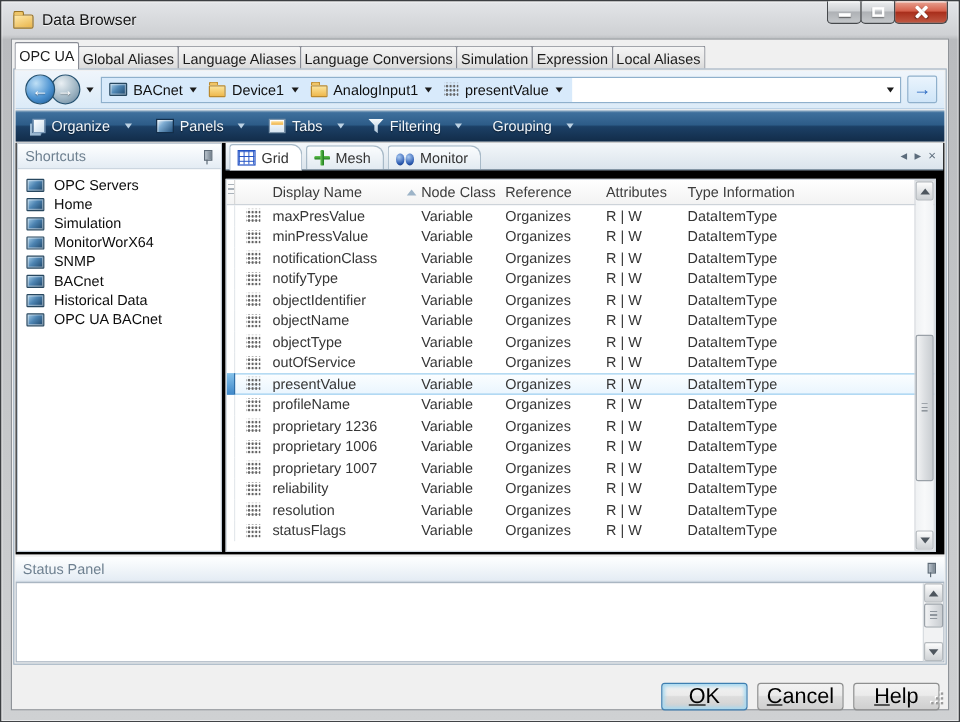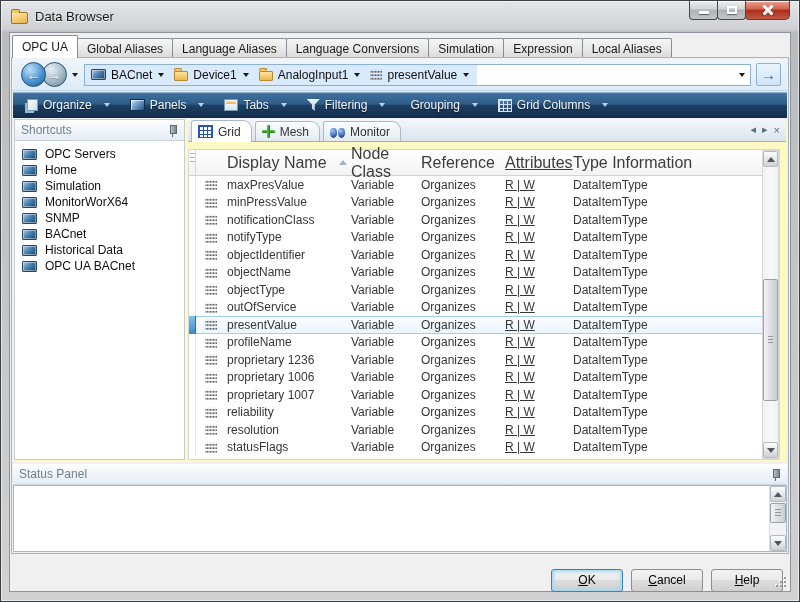--- a/index.html
+++ b/index.html
@@ -21,21 +21,21 @@
   .glyph-min { position:absolute; left:9px; bottom:5px; width:10px; height:3px; background:#fff; box-shadow:0 1px 1px rgba(0,0,0,.5); }
   .glyph-max { position:absolute; left:9px; top:5px; width:10px; height:8px; border:2px solid #fff; box-shadow:0 1px 1px rgba(0,0,0,.4); }
   .glyph-x { position:absolute; left:50%; top:50%; width:13px; height:13px; transform:translate(-50%,-50%); }
   .glyph-x::before,.glyph-x::after { content:""; position:absolute; left:5px; top:0; width:3px; height:13px; background:#fff; border-radius:1px; box-shadow:0 1px 1px rgba(0,0,0,.45); }
   .glyph-x::before { transform:rotate(45deg);} .glyph-x::after { transform:rotate(-45deg);}
 
   .client { position:absolute; left:8px; right:8px; top:31px; bottom:9px; background:#f0f0f0; border:1px solid #8f9398; }
 
   
   .main-tabs { position:absolute; left:1px; top:2px; right:1px; height:23px; display:flex; align-items:flex-end; padding-left:1px; }
-  .mtab { height:20px; padding:0 9px; margin-right:-1px; display:flex; align-items:center;
+  .mtab { height:20px; padding:0 3px; margin-right:-1px; display:flex; align-items:center;
     border:1px solid #898c95; border-bottom:none; border-radius:2px 2px 0 0;
     background:linear-gradient(#f5f5f5,#e8e8e8 55%,#d9d9d9); font-size:12px; color:#1a1a1a; cursor:pointer; white-space:nowrap; }
   .mtab.active { height:23px; background:#fff; z-index:3; position:relative; }
 
   
   .page { position:absolute; left:1px; top:24px; right:1px; height:497px; background:#f0f0f0; border:1px solid #a4b4c4; z-index:2; }
 
   
   .addressbar { position:absolute; left:1px; top:1px; right:1px; height:32px;
     background:linear-gradient(#eff5fb,#dcebf8); border-bottom:1px solid #bcd2e6; display:flex; align-items:center; padding:0 6px 0 8px; }
@@ -59,21 +59,21 @@
   
   .toolbar { position:absolute; left:1px; top:34px; right:1px; height:26px;
     background:linear-gradient(180deg,#7498b7 0%,#3e6f9c 8%,#2d5c88 46%,#1c4066 52%,#122c49 100%);
     box-shadow:inset 0 1px 0 rgba(255,255,255,.25); display:flex; align-items:center; padding-left:6px; }
   .titem { display:flex; align-items:center; color:#f2f7fc; font-size:12px; cursor:pointer; margin-right:4px;
     text-shadow:0 1px 1px rgba(0,0,0,.55); padding:2px 4px; }
   .titem .tlabel { margin:0 6px 0 5px; white-space:nowrap; }
   .titem .dd { border-top-color:#bcd2e4; margin-left:6px; margin-right:8px; }
 
   
-  .workspace { position:absolute; left:1px; top:61px; right:1px; height:343px; background:#fef9c3; }
+  .workspace { position:absolute; left:1px; top:61px; right:1px; height:343px; background:#000000; }
 
   
   .sidebar { position:absolute; left:1px; top:0; width:171px; bottom:2px; background:#fff; border:1px solid #c2ccd6; }
   .panel-header { height:21px; background:linear-gradient(#feffff,#e4ecf4); border-bottom:1px solid #ccd6e0;
     display:flex; align-items:center; padding:0 6px; }
   .panel-title { flex:1; font-size:12px; color:#6e8090; }
   .pin { position:relative; width:11px; height:13px; cursor:pointer; }
   .pin::before { content:""; position:absolute; left:3px; top:1px; width:5px; height:7px; background:linear-gradient(90deg,#b8c2cc,#77848f); border:1px solid #5d6a76; }
   .pin::after { content:""; position:absolute; left:5px; top:9px; width:1px; height:4px; background:#5d6a76; }
   .shortcut-list { padding-top:5px; }
@@ -89,33 +89,33 @@
   .ctab { height:20px; display:flex; align-items:center; padding:0 10px 0 6px; margin-right:3px; cursor:pointer;
     border:1px solid #a8bac8; border-bottom:none; border-radius:3px 9px 0 0;
     background:linear-gradient(#fbfdfe,#e2eaf1); font-size:12px; color:#333; }
   .ctab.active { height:22px; background:#fff; margin-bottom:-1px; z-index:2; position:relative; }
   .ctab .clabel { margin-left:5px; white-space:nowrap; }
   .ctab-nav { position:absolute; right:6px; top:4px; display:flex; align-items:center; color:#5c6c7c; font-size:11px; }
   .ctab-nav span { margin-left:6px; cursor:pointer; }
 
   
   .tablewrap { position:absolute; left:0; top:30px; right:6px; bottom:2px; background:#fff; border:1px solid #cfd7df; }
-  .thead { display:flex; height:26px; background:linear-gradient(#ffffff,#f3f3f3); border-bottom:1px solid #cdd3d9;
-    font-size:16px; color:#3c3c3c; }
+  .thead { display:flex; height:21px; background:linear-gradient(#ffffff,#f3f3f3); border-bottom:1px solid #cdd3d9;
+    font-size:12px; color:#3c3c3c; }
   .trow { display:flex; height:17.5px; align-items:center; font-size:12px; color:#363636; cursor:default; }
   .trow.selected { background:linear-gradient(#fcfeff,#e9f5fe); box-shadow:inset 0 1px 0 #9fd0ef, inset 0 -1px 0 #9fd0ef; }
   .c-sel { width:7px; align-self:stretch; border-right:1px solid #e4e8ec; }
   .trow.selected .c-sel { background:linear-gradient(180deg,#85c2ea,#3f87c9); border-right-color:#2f6fa8; }
   .hd-sel { width:7px; border-right:1px solid #d8d8d8;
     background:repeating-linear-gradient(180deg,#aab2ba 0 1px,transparent 1px 4px); background-size:5px 12px; background-position:1px 3px; background-repeat:no-repeat; }
   .c-icon { width:29px; display:flex; align-items:center; justify-content:center; align-self:stretch; }
   .c-name { width:126px; padding-left:2px; display:flex; align-items:center; }
   .c-class { width:70px; }
   .c-ref { width:84px; }
-  .c-attr { width:68px;text-decoration:underline; }
+  .c-attr { width:68px; }
   .c-type { flex:1; }
   .thead > span { display:flex; align-items:center; }
   .thead .c-name { justify-content:space-between; padding-right:4px; }
   .sort-asc { width:0; height:0; border-left:4px solid transparent; border-right:4px solid transparent; border-bottom:5px solid #9db4c8; }
 
   
   .vscroll { position:absolute; right:6px; top:30px; width:17px; bottom:2px; background:linear-gradient(90deg,#eff1f3,#f8f9fa 50%,#eff1f3); border:1px solid #d4d8dc; }
   .sbtn { position:absolute; left:0; right:0; height:16px; background:linear-gradient(#fdfdfd,#e2e4e6 55%,#cfd2d5); border:1px solid #b5babe; border-radius:2px;
     display:flex; align-items:center; justify-content:center; cursor:pointer; }
   .sbtn.up { top:0; } .sbtn.down { bottom:0; }
@@ -129,21 +129,21 @@
   
   .statuspanel { position:absolute; left:1px; top:406px; right:1px; height:88px; }
   .statusbody { position:absolute; left:0; right:0; top:21px; bottom:0; background:#fff; border:1px solid #aab6c2; padding:4px 24px 0 10px; overflow:hidden; }
   .statusline { font-size:12px; color:#1c1c1c; line-height:19px; white-space:nowrap; }
   .status-scroll { position:absolute; right:1px; top:22px; bottom:1px; width:17px; background:#f1f2f3; border-left:1px solid #d8dce0; }
   .status-thumb { top:17px; height:20px; }
 
   
   .footer { position:absolute; left:1px; right:7px; top:532px; height:30px; display:flex; justify-content:flex-end; align-items:center; gap:8px; }
   .fbtn { width:72px; height:23px; border:1px solid #8e8f8f; border-radius:3px;
-    background:linear-gradient(#f2f2f2,#ebebeb 45%,#dddddd 50%,#cfcfcf); font-size:12px; color:#000;
+    background:linear-gradient(#f2f2f2,#ebebeb 45%,#dddddd 50%,#cfcfcf); font-size:18px; color:#000;
     display:flex; align-items:center; justify-content:center; cursor:pointer; }
   .fbtn span { display:block; }
   .fbtn span::first-letter { text-decoration:underline; }
   .fbtn.default { border-color:#3e7fb1; box-shadow:inset 0 0 3px 2px #a8d9f0; }
   .grip { position:absolute; right:2px; bottom:2px; width:13px; height:13px; }
   .grip i { position:absolute; width:2px; height:2px; background:#9b9b9b; box-shadow:-1px -1px 0 #fdfdfd; }
 
   
   .icon { display:inline-block; flex:0 0 auto; }
   .icon[data-icon="monitor"] { width:15px; height:11px; border:1px solid #27475f; border-radius:1px;
@@ -287,25 +287,20 @@
           <div class="titem">
           <span class="icon" data-icon="filter"></span>
           <span class="tlabel">Filtering</span>
           <span class="dd"></span>
         </div>
           <div class="titem">
 
           <span class="tlabel">Grouping</span>
           <span class="dd"></span>
         </div>
-          <div class="titem">
-          <span class="icon" data-icon="grid-light"></span>
-          <span class="tlabel">Grid Columns</span>
-          <span class="dd"></span>
-        </div>
         </div>
 
       <div class="workspace">
 
         <div class="sidebar">
           <div class="panel-header">
             <span class="panel-title">Shortcuts</span>
             <span class="pin"></span>
           </div>
           <div class="shortcut-list">

